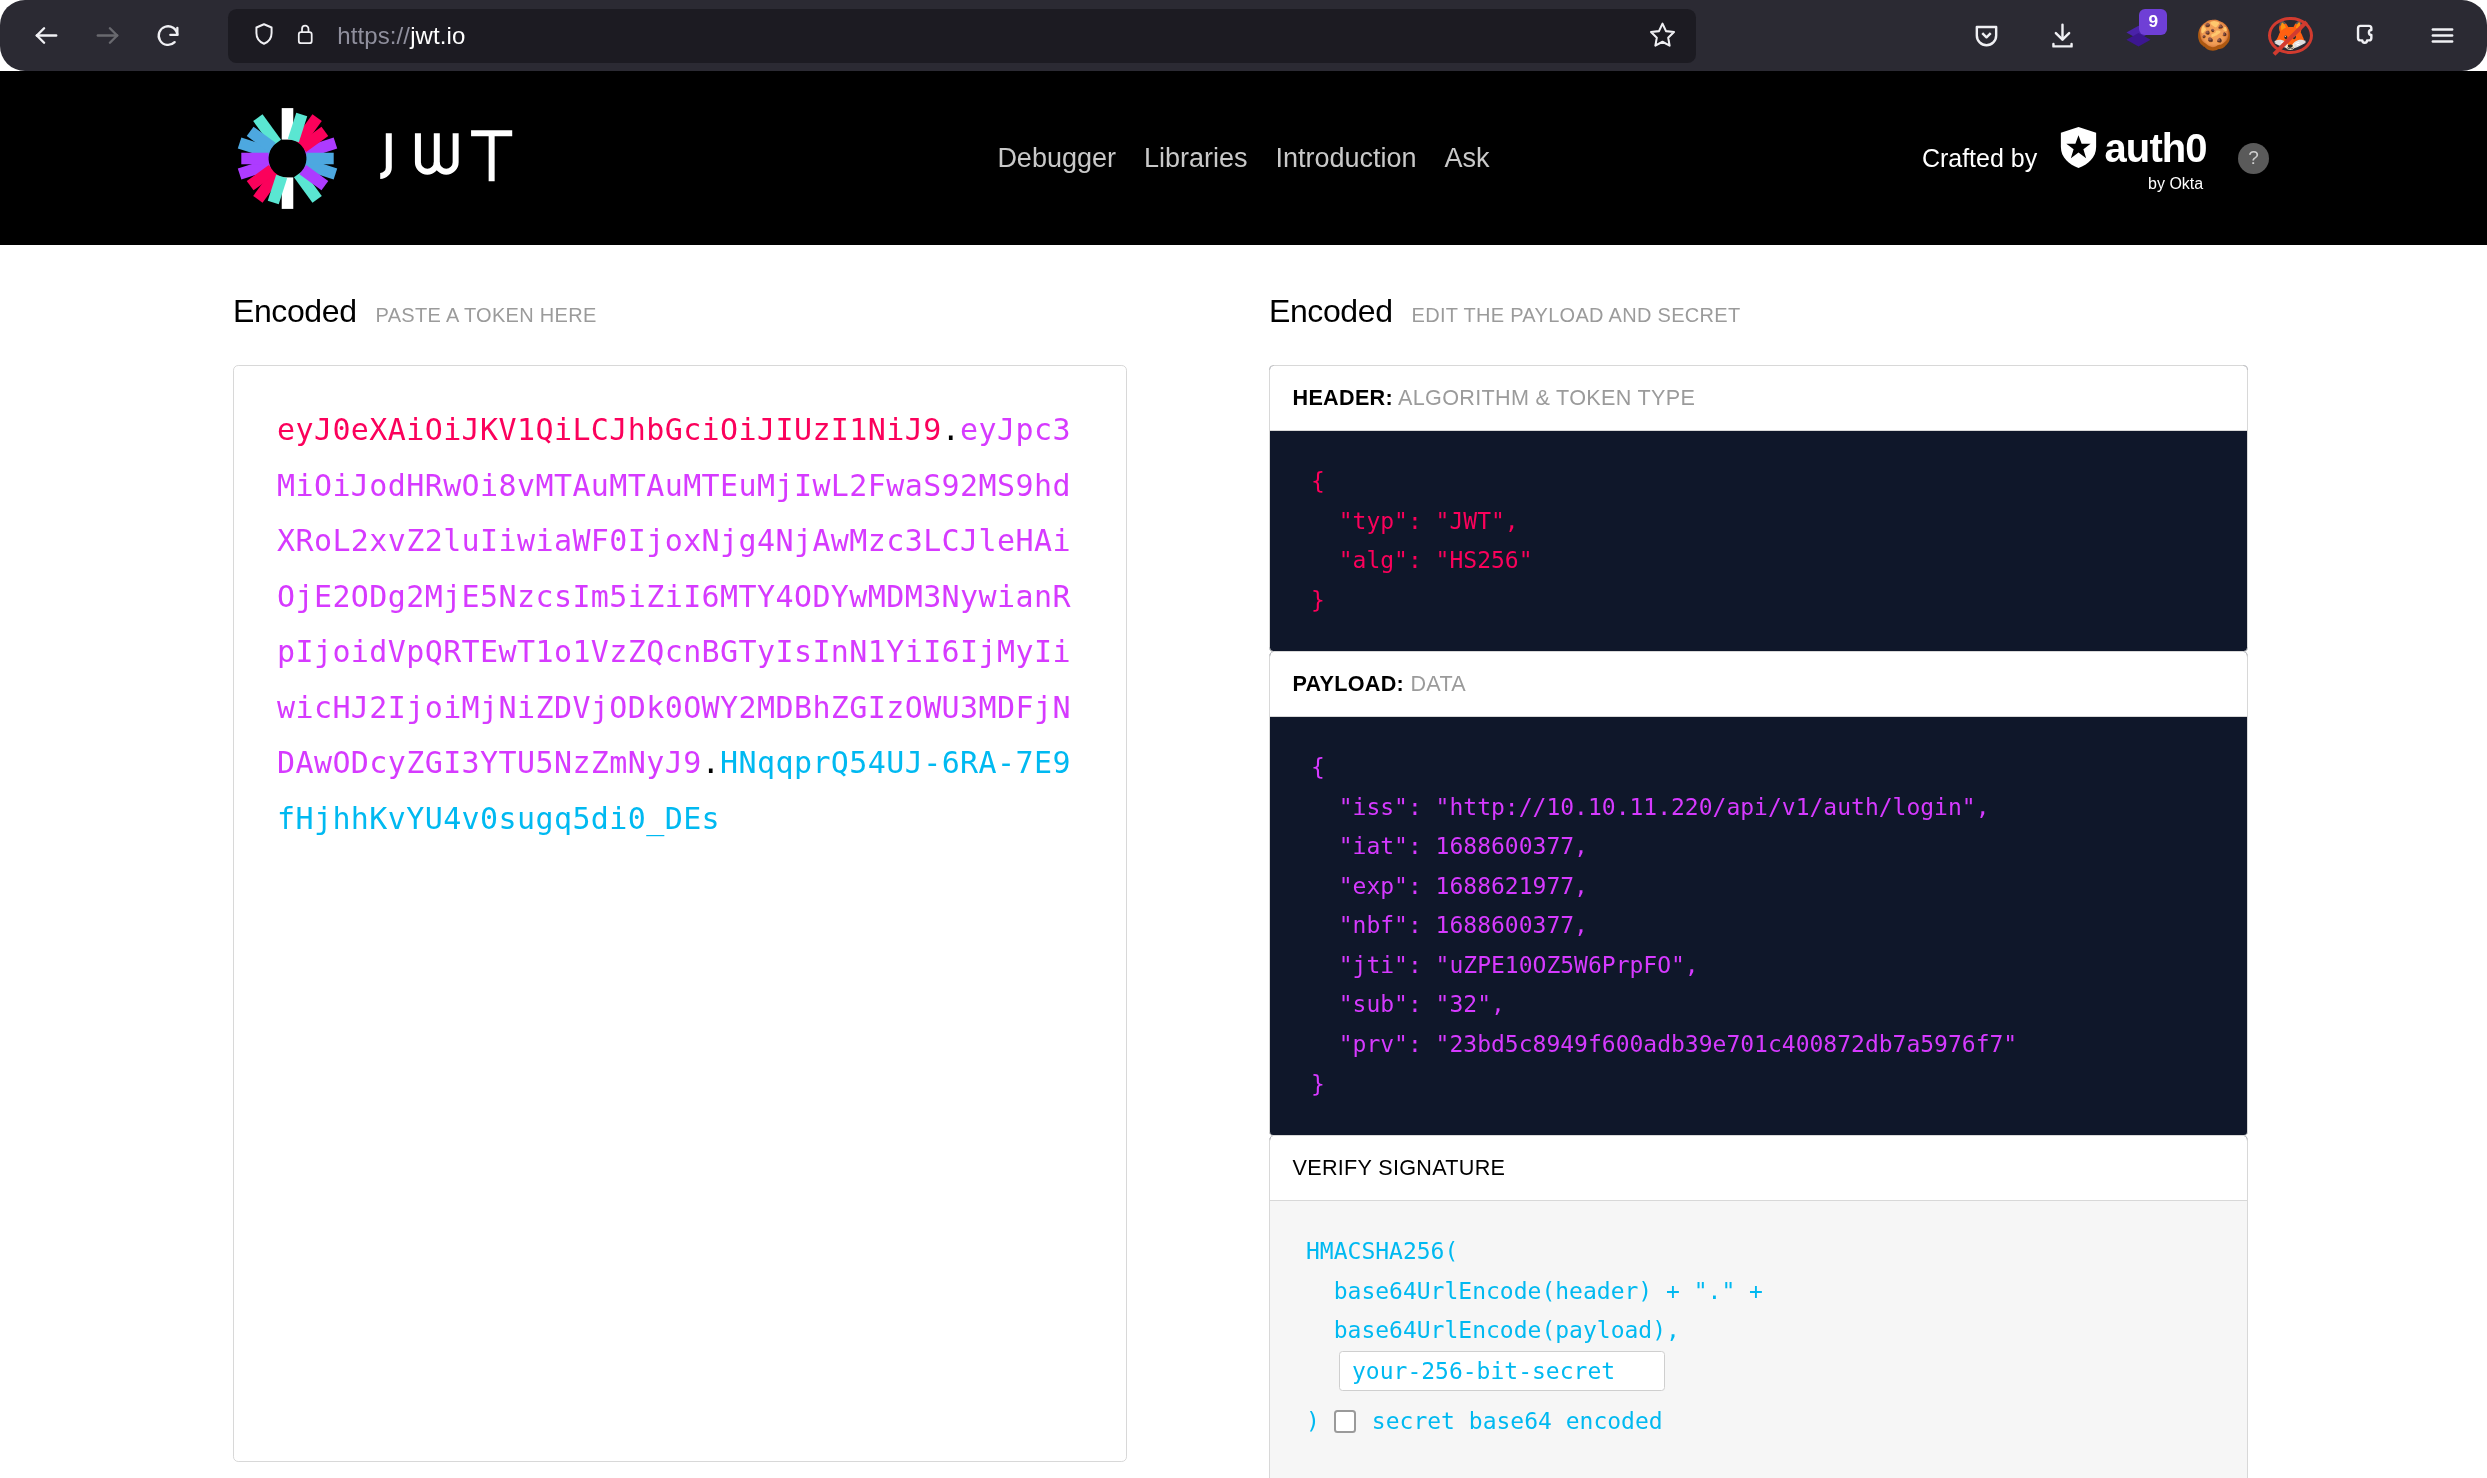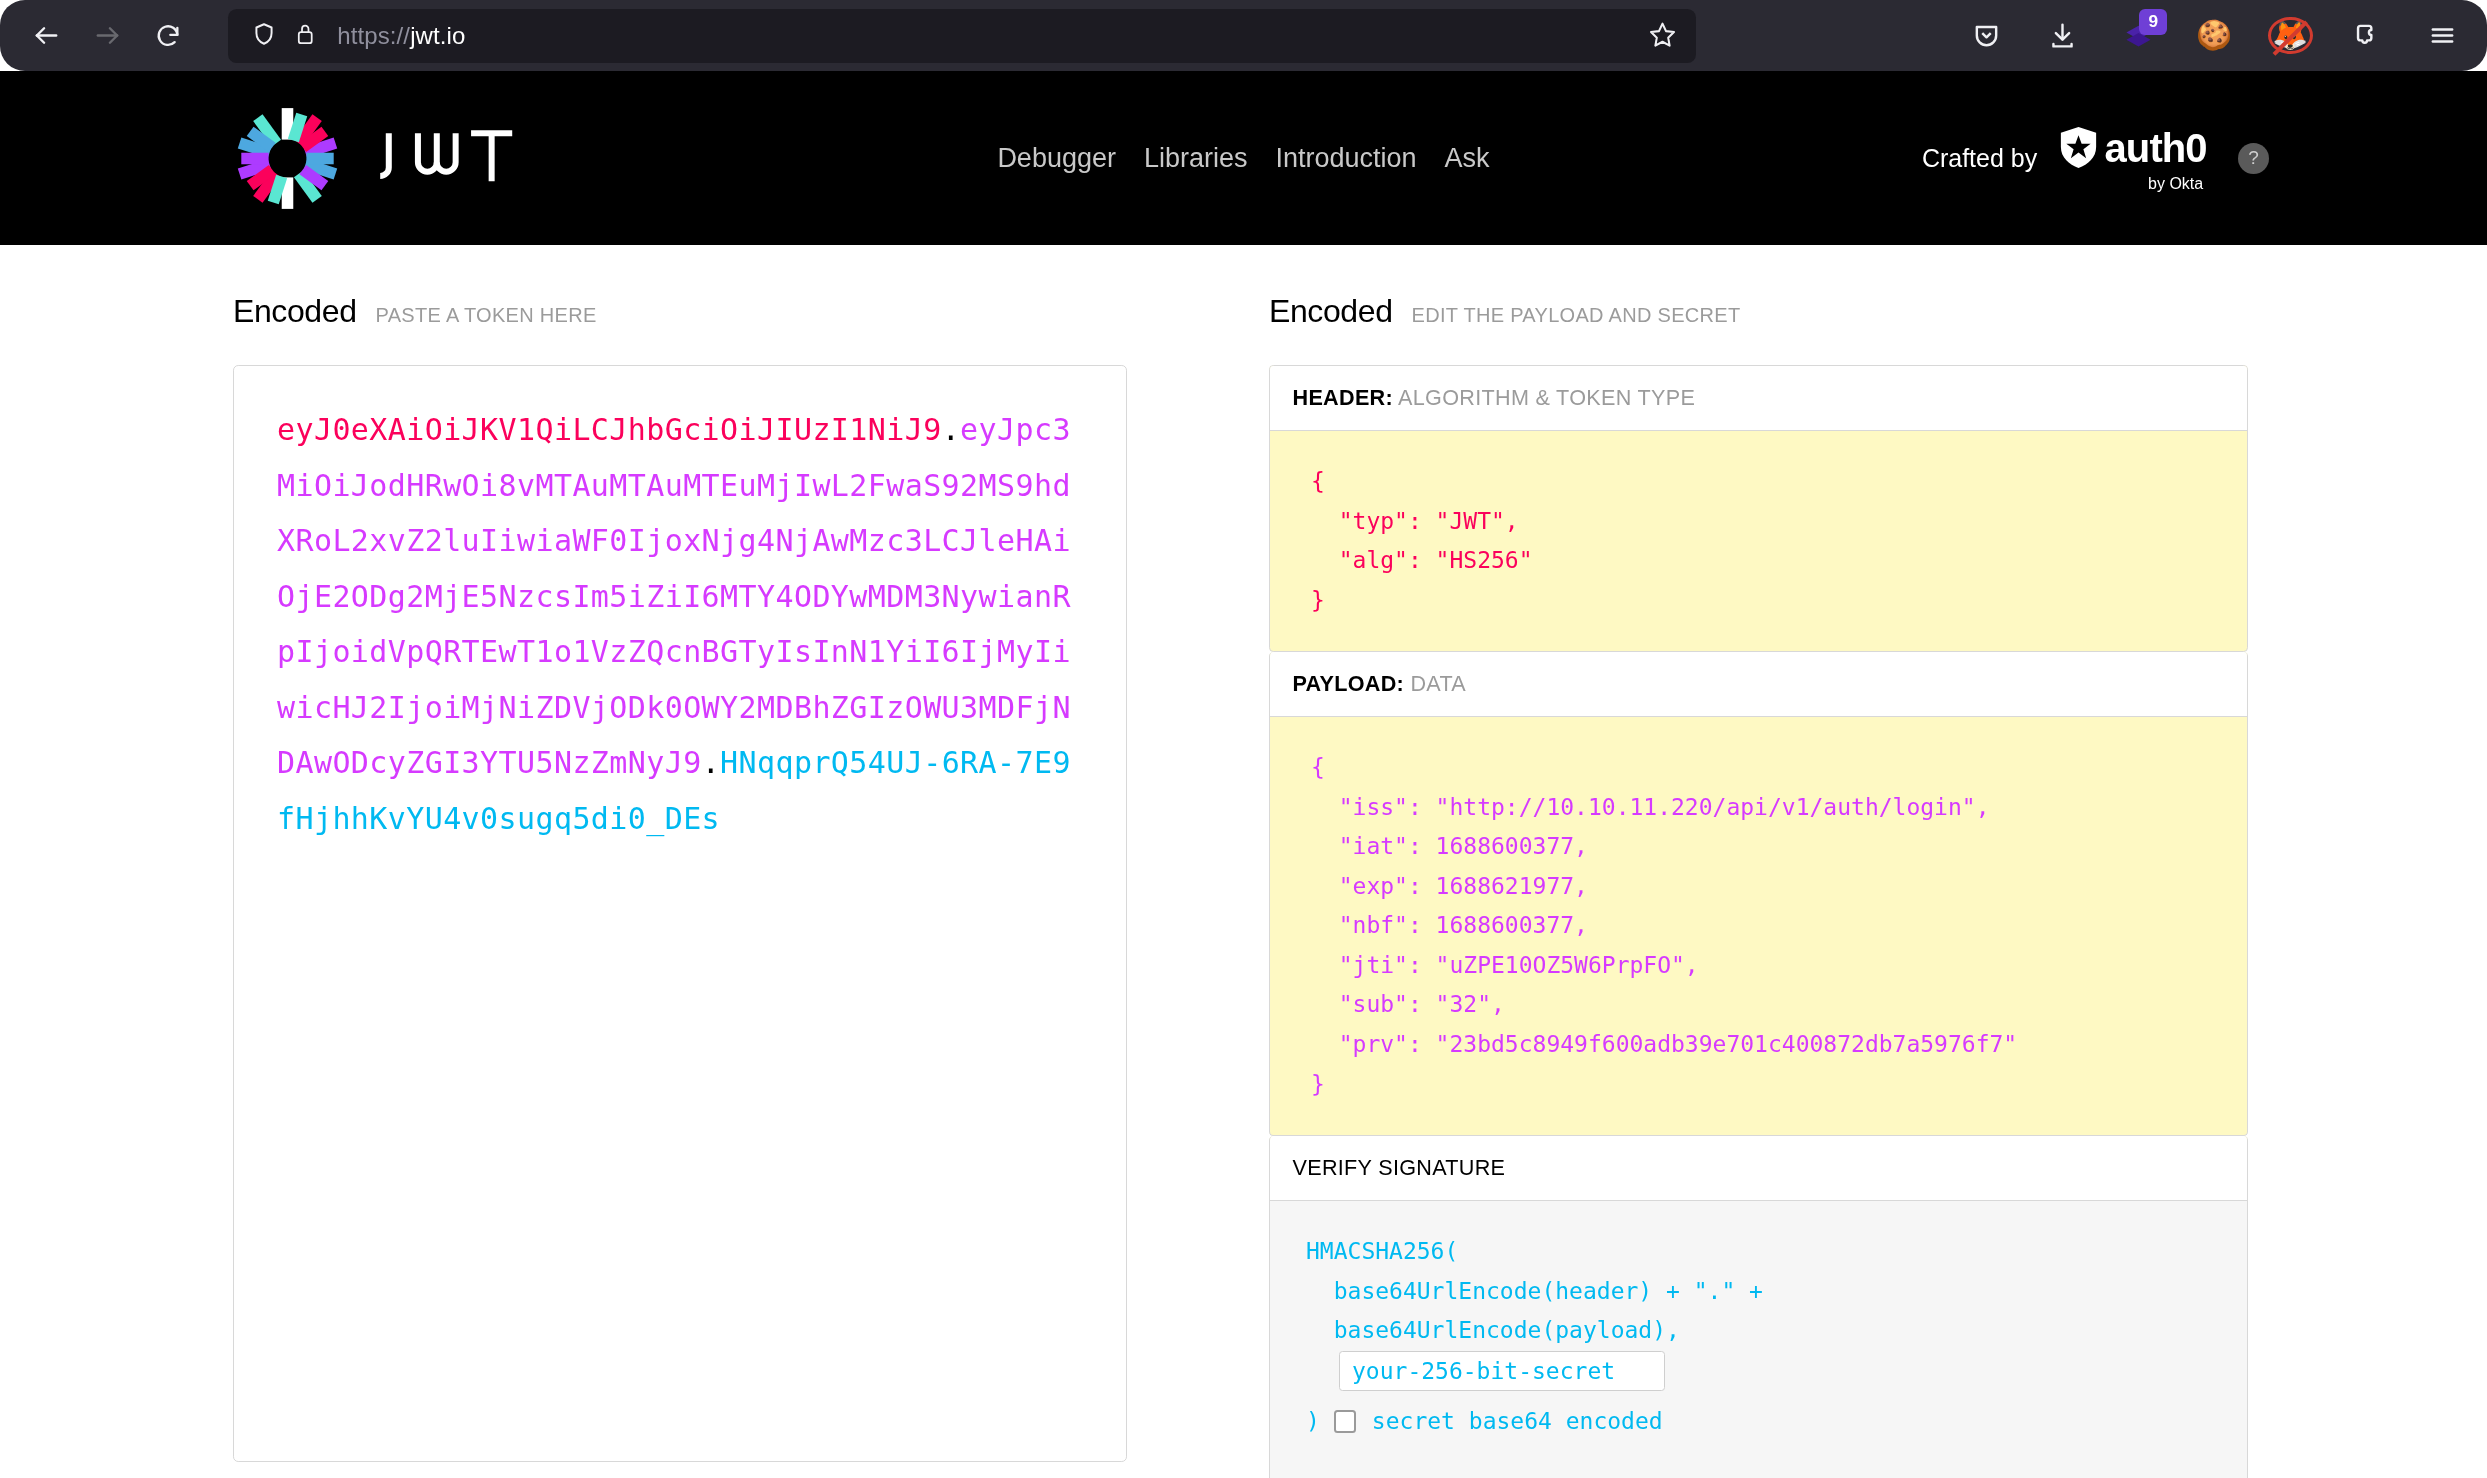--- a/index.html
+++ b/index.html
@@ -181,21 +181,21 @@
   .seg-header { color: #fb015b; }
   .seg-payload { color: #d63aff; }
   .seg-sig { color: #00b9f1; }
   .seg-dot { color: #000; }
 
   
   .dec-stack { margin-top: 35px; width: 979px; }
   .panel {
     border: 1.7px solid #d8d8d8;
     border-radius: 4.3px;
-    background: #fef9c3;
+    background: #0f172a;
     overflow: hidden;
     margin-bottom: 0;
   }
   .panel + .panel { border-top: none; }
   .panel-label {
     padding: 19px 22.5px 19px 22.5px;
     font-size: 21.6px;
     letter-spacing: 0.3px;
     border-bottom: 1.7px solid #d8d8d8;
     background: #fff;

